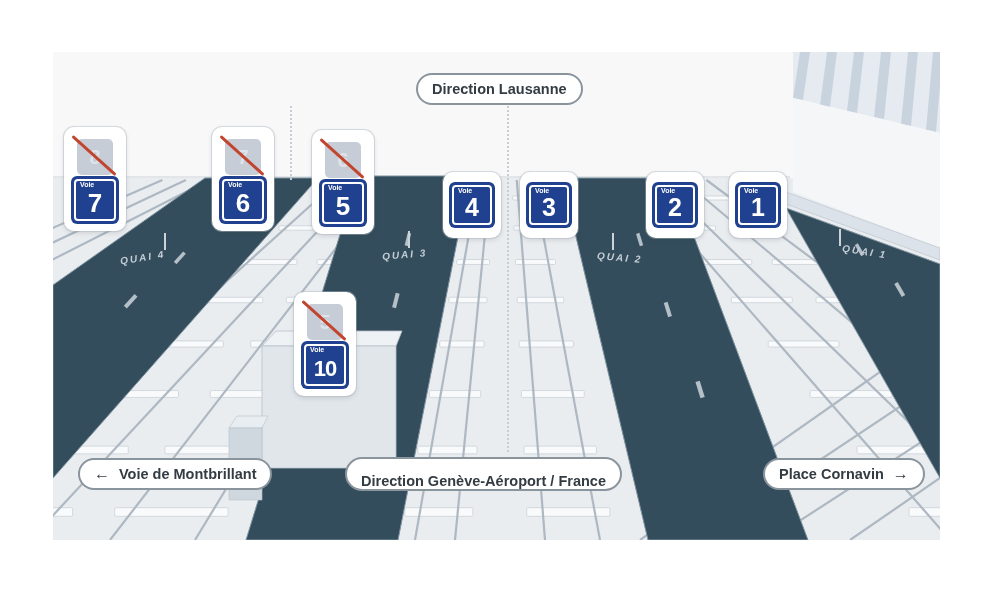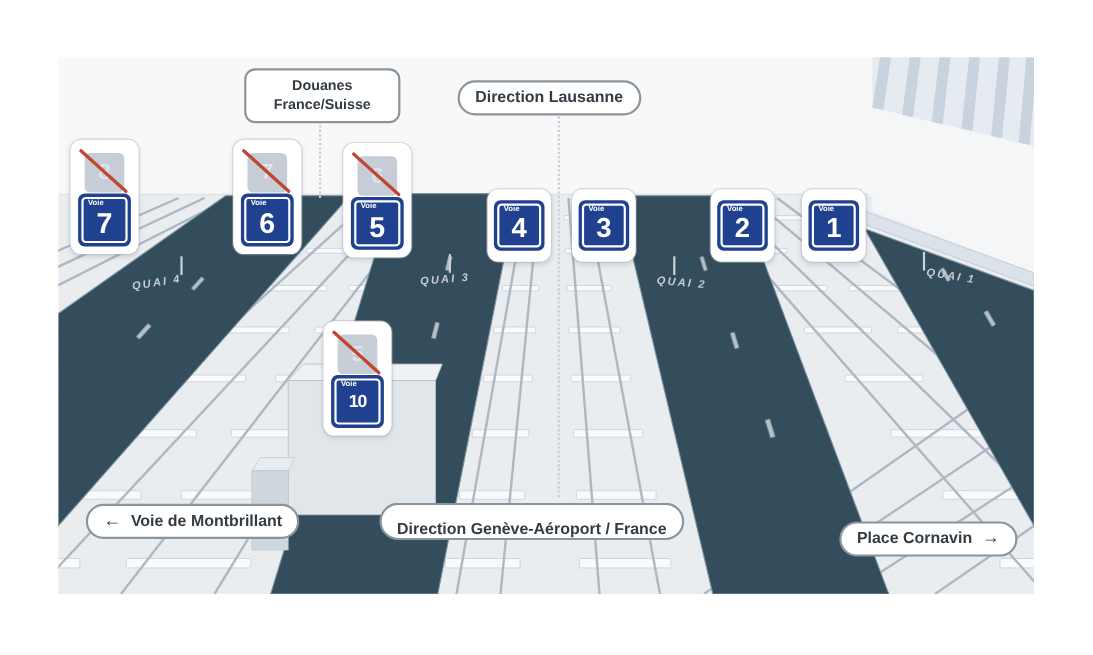--- a/index.html
+++ b/index.html
@@ -27,21 +27,21 @@
   .cross{position:absolute;left:-12px;top:15px;width:58px;height:3px;background:#c2452f;
          border-radius:2px;transform:rotate(42deg);}
   .voie-sign{position:absolute;bottom:7px;left:50%;transform:translateX(-50%);
              width:48px;height:48px;background:#20418f;border-radius:6px;}
   .sm .voie-sign{width:46px;height:46px;bottom:10px;}
   .voie-sign .inner{position:absolute;inset:3px;border:2px solid #ffffff;border-radius:4px;}
   .voie-word{position:absolute;top:5px;left:9px;font:bold 7px "Liberation Sans",sans-serif;color:#ffffff;}
   .voie-num{position:absolute;left:0;right:0;top:14px;text-align:center;
             font:bold 26px/1 "Liberation Sans",sans-serif;color:#ffffff;}
   .sm .voie-num{top:13px;font-size:25px;}
-  .voie-num.wide{font-size:16px;top:17px;letter-spacing:-1px;}
+  .voie-num.wide{font-size:22px;top:17px;letter-spacing:-1px;}
 
   
   .pill{position:absolute;display:flex;align-items:center;gap:9px;height:28px;
         padding:0 14px;background:#ffffff;border:2px solid #8a949d;border-radius:999px;
         font:bold 14.5px "Liberation Sans",sans-serif;color:#333b43;white-space:nowrap;}
   .pill .arrow{font-size:16px;line-height:1;}
   .douanes{position:absolute;left:222px;top:62px;width:130px;background:#ffffff;
            border:2px solid #8a949d;border-radius:10px;text-align:center;
            font:bold 13px/1.3 "Liberation Sans",sans-serif;color:#333b43;padding:6px 4px;}
 </style>
@@ -267,33 +267,29 @@
       <span class="old-num">5</span>
       <span class="cross"></span>
     </div>
     <div class="voie-sign">
       <span class="inner"></span>
       <span class="voie-word">Voie</span>
       <span class="voie-num wide">10</span>
     </div>
   </div>
 
-  <div class="douanes">
-    <div>Douanes</div>
-    <div>France/Suisse</div>
-  </div>
   <div class="pill" style="left:416px;top:73px;">
     <span>Direction Lausanne</span>
   </div>
 
   <div class="pill" style="left:78px;top:458px;">
     <span class="arrow">←</span>
     <span>Voie de Montbrillant</span>
   </div>
   <div class="pill" style="left:345px;top:457px;height:30px;align-items:flex-end;">
     <span>Direction Genève-Aéroport / France</span>
   </div>
-  <div class="pill" style="left:763px;top:458px;margin-top:16px;">
+  <div class="pill" style="left:763px;top:458px;">
     <span>Place Cornavin</span>
     <span class="arrow">→</span>
   </div>
 
 </div>
 
 </body></html>

